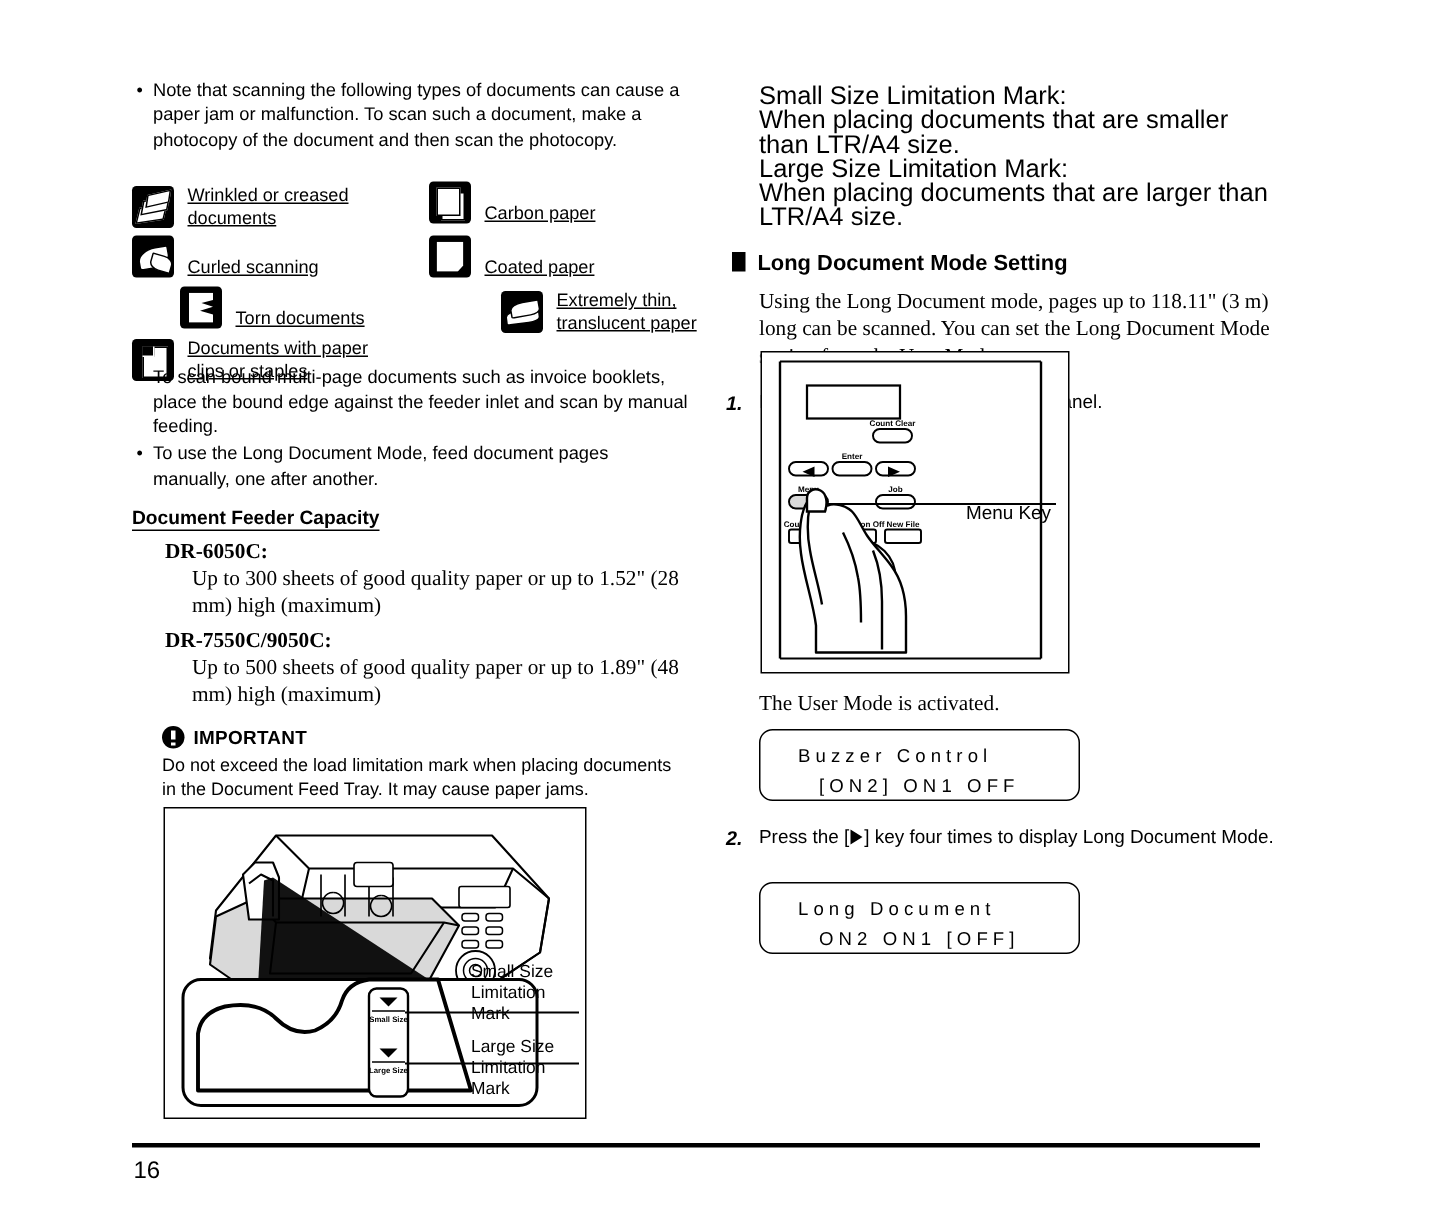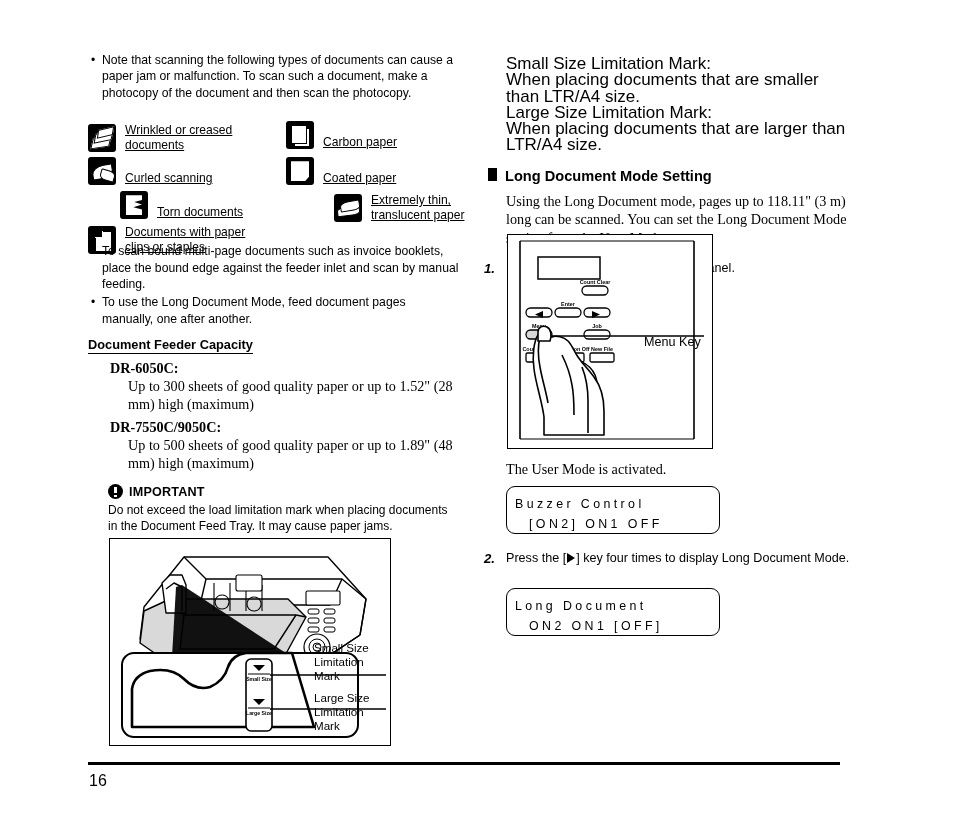--- a/index.html
+++ b/index.html
@@ -270,21 +270,21 @@
     left: 644px;
     top: 335px;
     font-size: 12.6px;
   }
 
   
   .lcd {
     border: 1.4px solid #000;
     border-radius: 9px;
     box-sizing: border-box;
-    padding: 7px 12px 8px 8px;
+    padding: 7px 12px 8px 25px;
     font-family: "Liberation Sans", sans-serif;
     font-size: 12.4px;
     letter-spacing: 3.4px;
     line-height: 20px;
     background: #fff;
   }
   #lcd-1 {
     position: absolute; left: 506px; top: 486px; width: 214px; height: 48px;
   }
   #lcd-2 {

